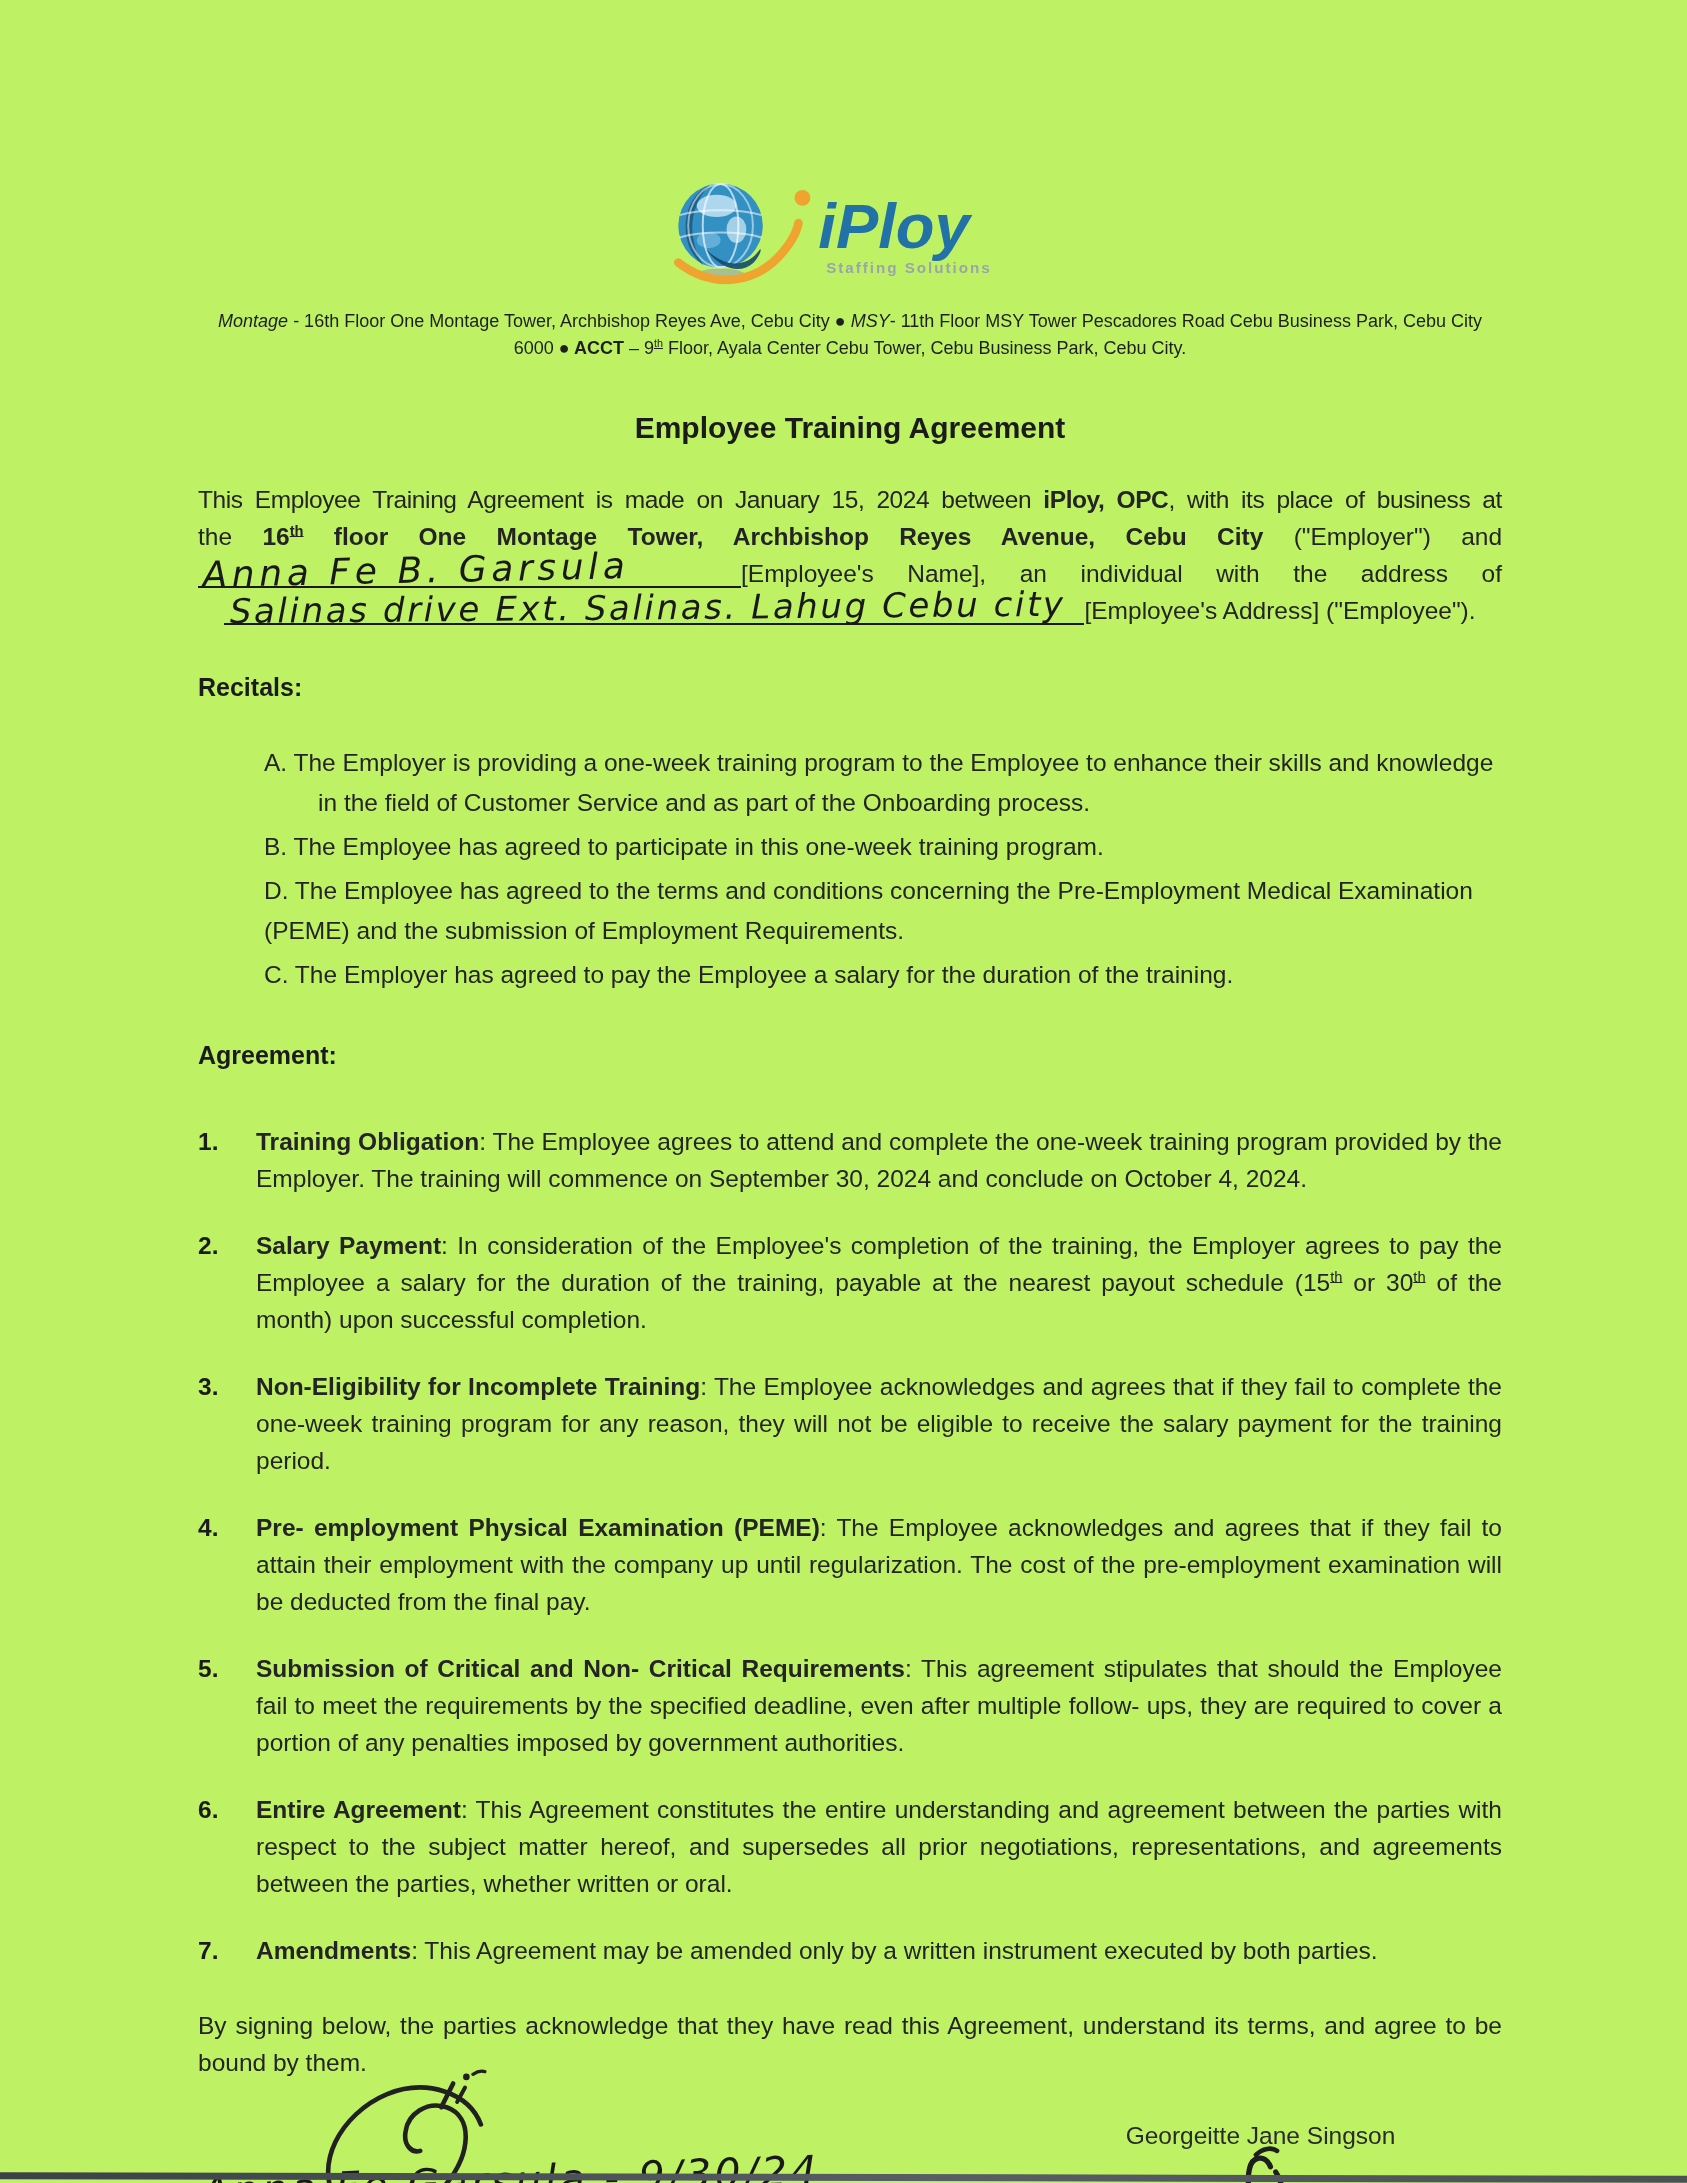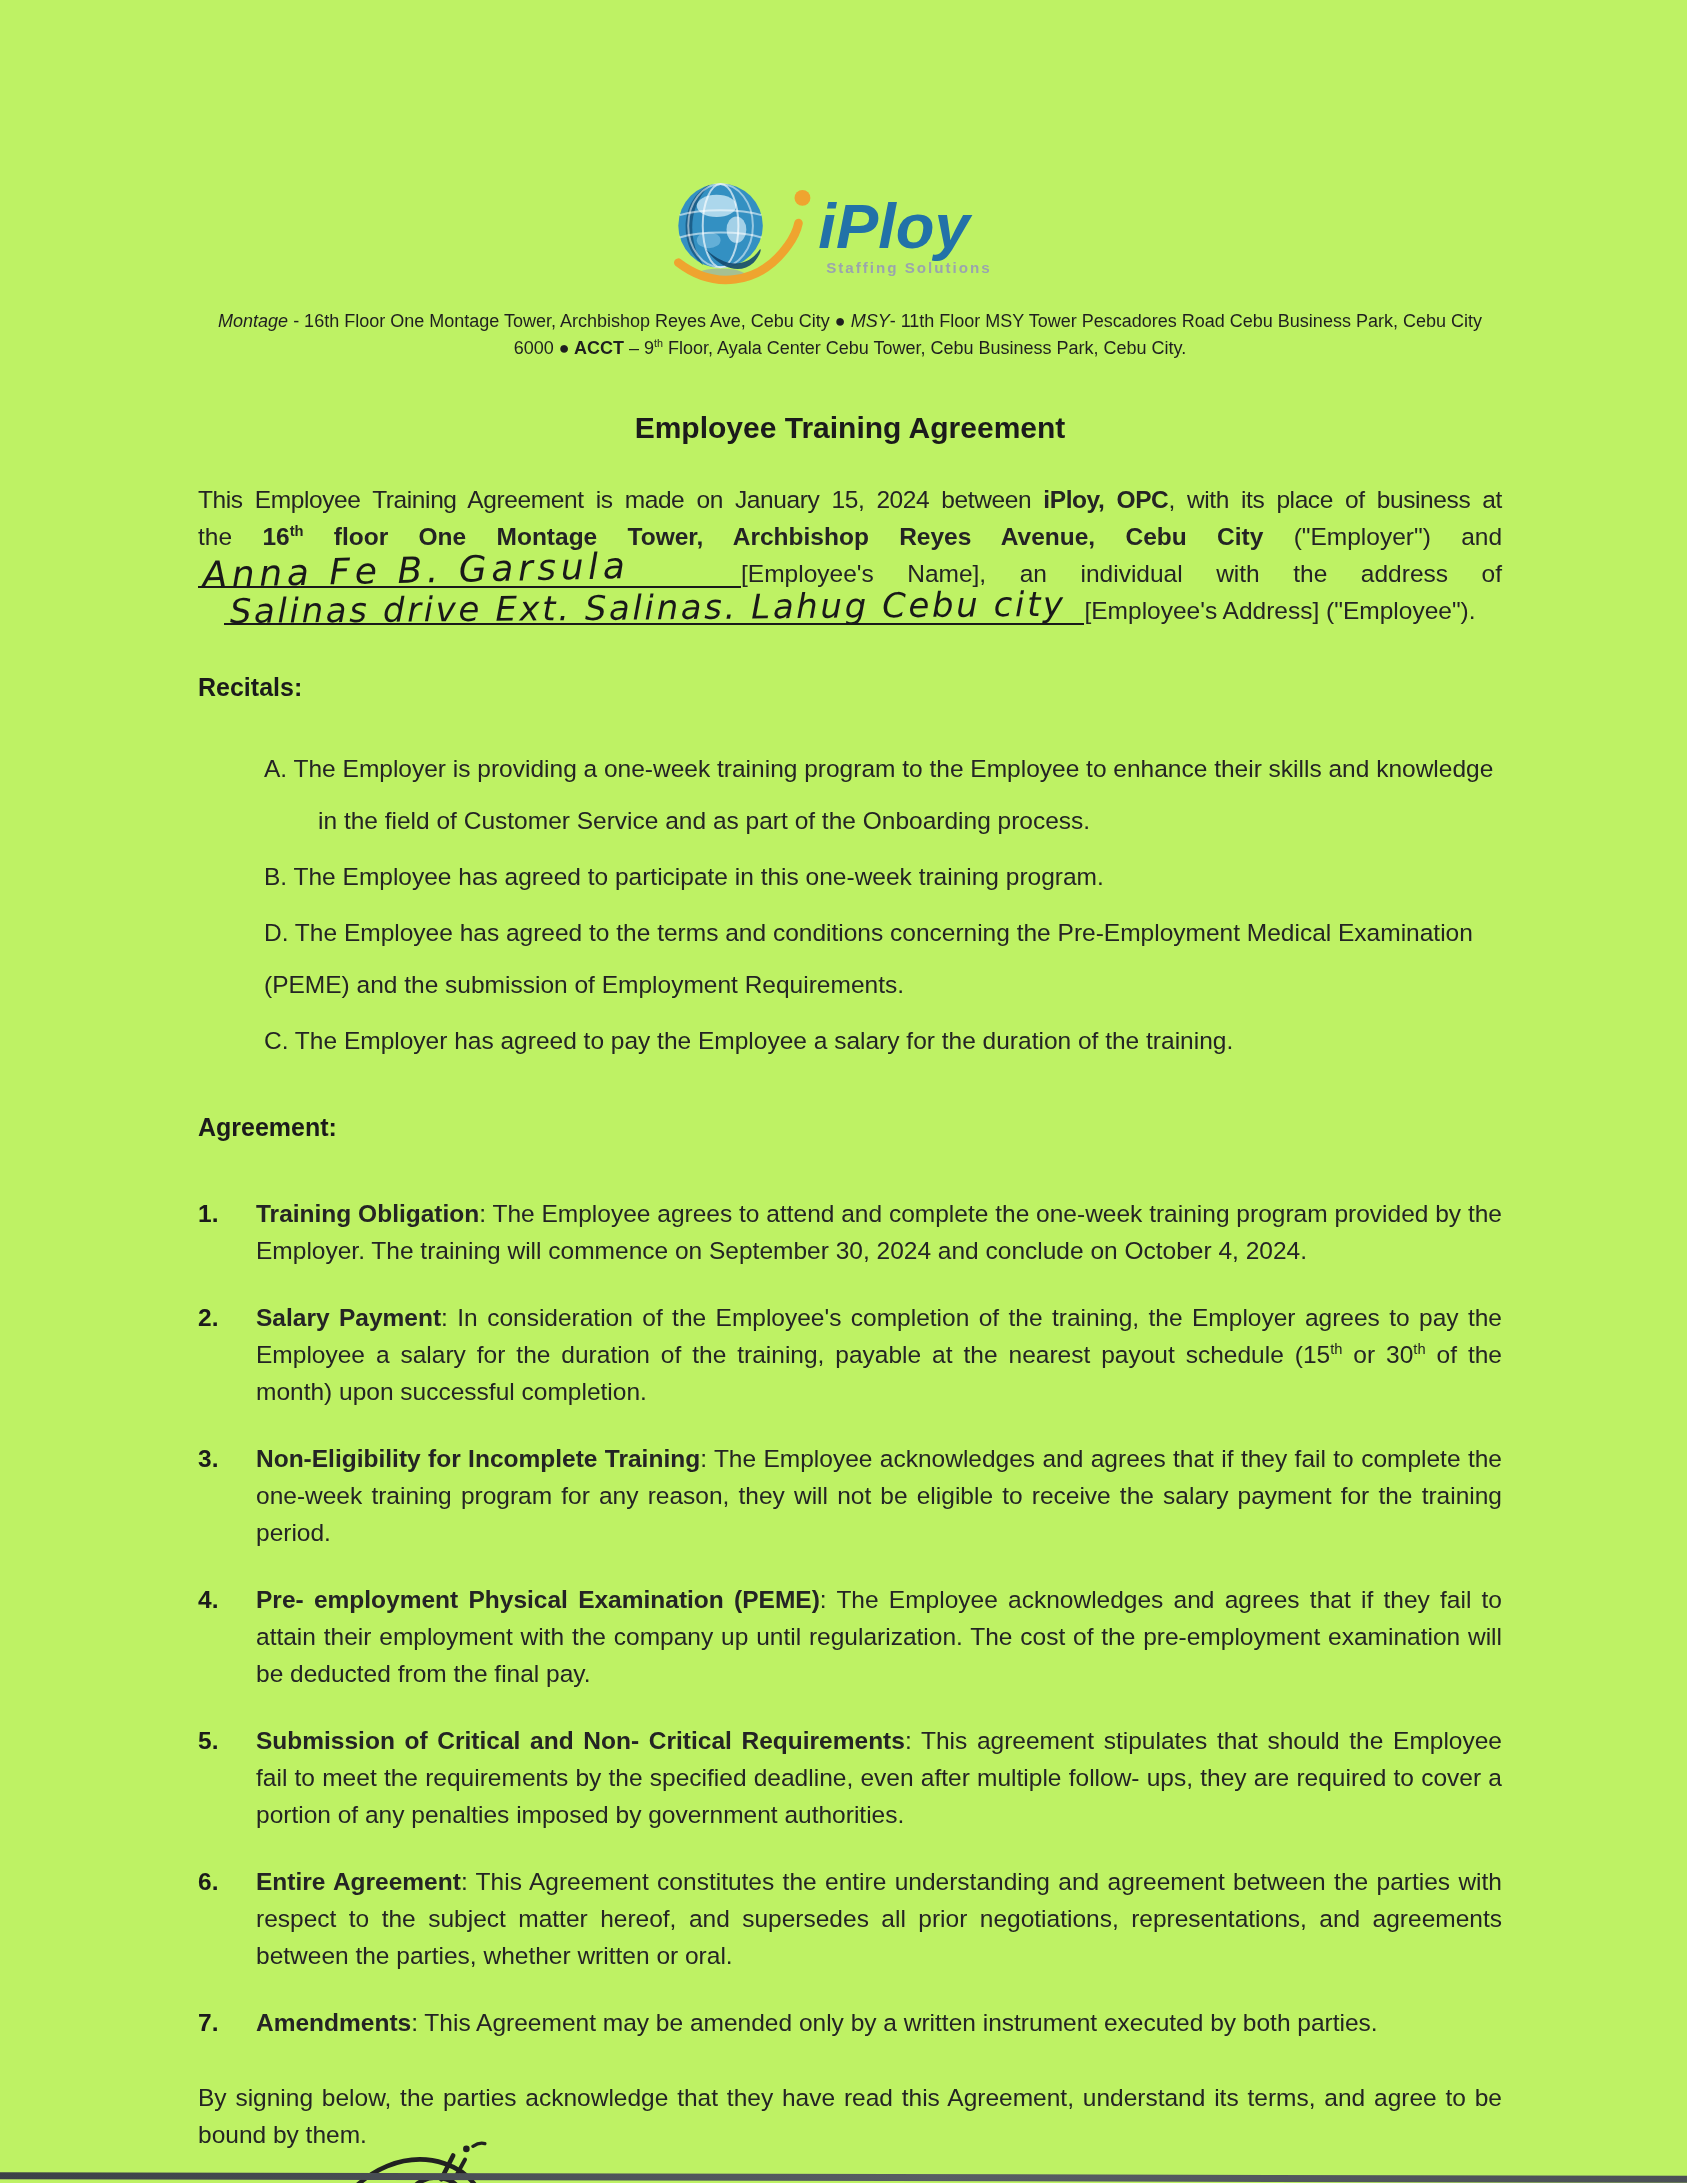--- a/index.html
+++ b/index.html
@@ -11,21 +11,21 @@
   .content{padding:0 185px 0 198px;}
 
   
   .logo-row{display:flex;justify-content:center;padding-top:157px;}
   .logo-row svg{display:block;}
 
   
   .hdr{text-align:center;font-size:18px;line-height:27px;margin-top:10.6px;color:#1f1f1f;}
   .bi{font-weight:400;font-style:italic;}
   .b{font-weight:700;}
-  sup.s{vertical-align:super;font-size:60%;line-height:0;}
+  sup.s{vertical-align:super;font-size:60%;line-height:0;text-decoration:underline;}
 
   
   .title{text-align:center;font-weight:700;font-size:30px;margin-top:49px;color:#1b1b1b;}
 
   
   .body-txt{font-size:24.5px;line-height:37px;color:#242424;}
   .intro{margin-top:36px;}
   .jl{text-align:justify;text-align-last:justify;}
   .intro .l1{letter-spacing:-0.4px;}
   .ll{text-align:center;}
@@ -35,21 +35,21 @@
   .blank-name{width:543px;}
   .blank-addr{width:860px;}
   .hw{font-family:"DejaVu Sans",sans-serif;font-style:italic;color:#191919;white-space:nowrap;}
   .blank .hw{position:absolute;left:5.3px;bottom:-6.6px;transform-origin:left bottom;}
   .blank-name .hw{font-size:36px;letter-spacing:4.6px;transform:rotate(-1.2deg);}
   .blank-addr .hw{font-size:34px;letter-spacing:2.6px;transform:rotate(-0.5deg);}
 
   
   .rec-head{font-weight:700;font-size:25px;margin-top:44px;color:#1b1b1b;}
   .recitals{margin-top:41px;}
-  .recital{font-size:24.5px;line-height:52px;padding-left:66px;margin-top:4px;color:#242424;}
+  .recital{font-size:24.5px;line-height:40px;padding-left:66px;margin-top:4px;color:#242424;}
   .recital.hang{padding-left:120px;text-indent:-54px;}
 
   
   .agr-head{font-weight:700;font-size:25px;margin-top:46px;color:#1b1b1b;}
   .aitem{font-size:24.5px;line-height:37px;text-align:justify;
          padding-left:58px;text-indent:-58px;margin-top:30px;color:#242424;}
   .aitem.first{margin-top:53px;}
   .aitem .num{display:inline-block;width:58px;text-indent:0;font-weight:700;color:#1b1b1b;}
 
   .closing{font-size:24.5px;line-height:37px;margin-top:38px;text-align:justify;color:#242424;}

